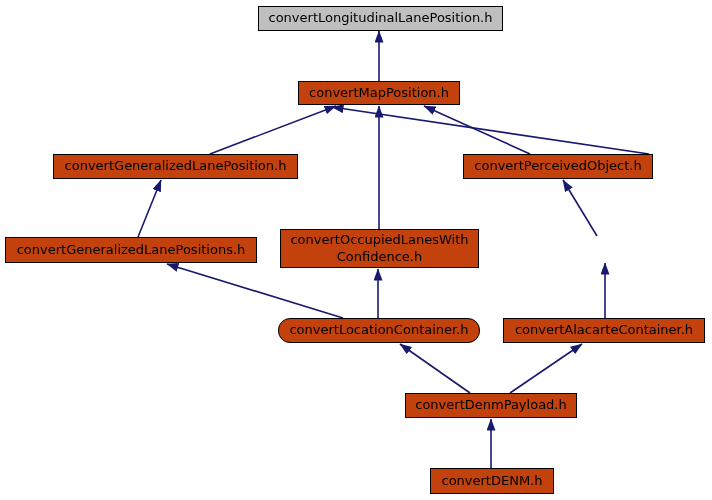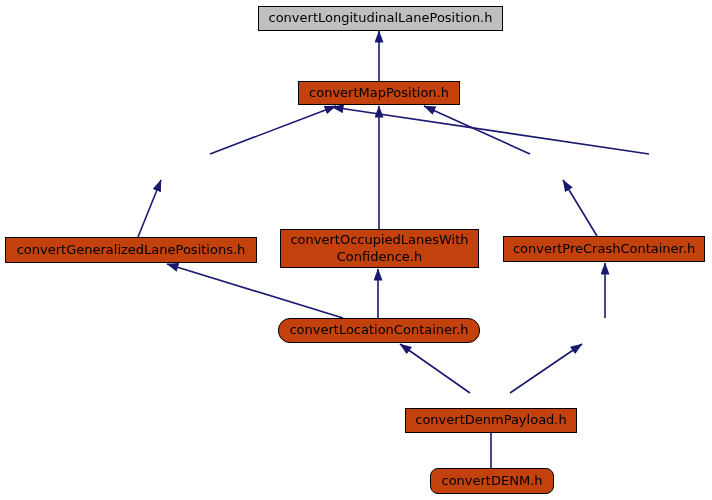--- a/index.html
+++ b/index.html
@@ -43,29 +43,31 @@
       <line x1="470" y1="393" x2="400" y2="344" marker-end="url(#arrow)"></line>
       <line x1="510" y1="393" x2="582" y2="344" marker-end="url(#arrow)"></line>
       <line x1="491" y1="468" x2="491" y2="419" marker-end="url(#arrow)"></line>
     </g>
   </svg>
 
   <div class="node current" style="left:258px; top:6px;  width:245px; height:25px;">convertLongitudinalLanePosition.h</div>
 
   <div class="node" style="left:298px; top:81px; width:162px; height:24px;">convertMapPosition.h</div>
 
+  <div class="node" style="left:53px; top:154px; width:245px; height:25px;">convertGeneralizedLanePosition.h</div>
 
+  <div class="node" style="left:463px; top:154px; width:190px; height:25px;">convertPerceivedObject.h</div>
 
   <div class="node" style="left:5px; top:237px; width:252px; height:26px;text-align:right;">convertGeneralizedLanePositions.h</div>
 
   <div class="node" style="left:280px; top:229px; width:199px; height:39px;">convertOccupiedLanesWith
 Confidence.h</div>
 
-  <div class="node" style="left:503px; top:236px; width:202px; height:26px;">convertPreCrashContainer.h</div>
 
   <div class="node" style="left:278px; top:318px; width:202px; height:25px;border-radius:12px;">convertLocationContainer.h</div>
 
+  <div class="node" style="left:503px; top:318px; width:202px; height:25px;">convertAlacarteContainer.h</div>
 
-  <div class="node" style="left:405px; top:408px; width:172px; height:25px;">convertDenmPayload.h</div>
+  <div class="node" style="left:405px; top:393px; width:172px; height:25px;">convertDenmPayload.h</div>
 
-  <div class="node" style="left:430px; top:468px; width:124px; height:26px;border-radius:8px;">convertDENM.h</div>
+  <div class="node" style="left:430px; top:468px; width:124px; height:26px;">convertDENM.h</div>
 
 </div>
 
 </body></html>

